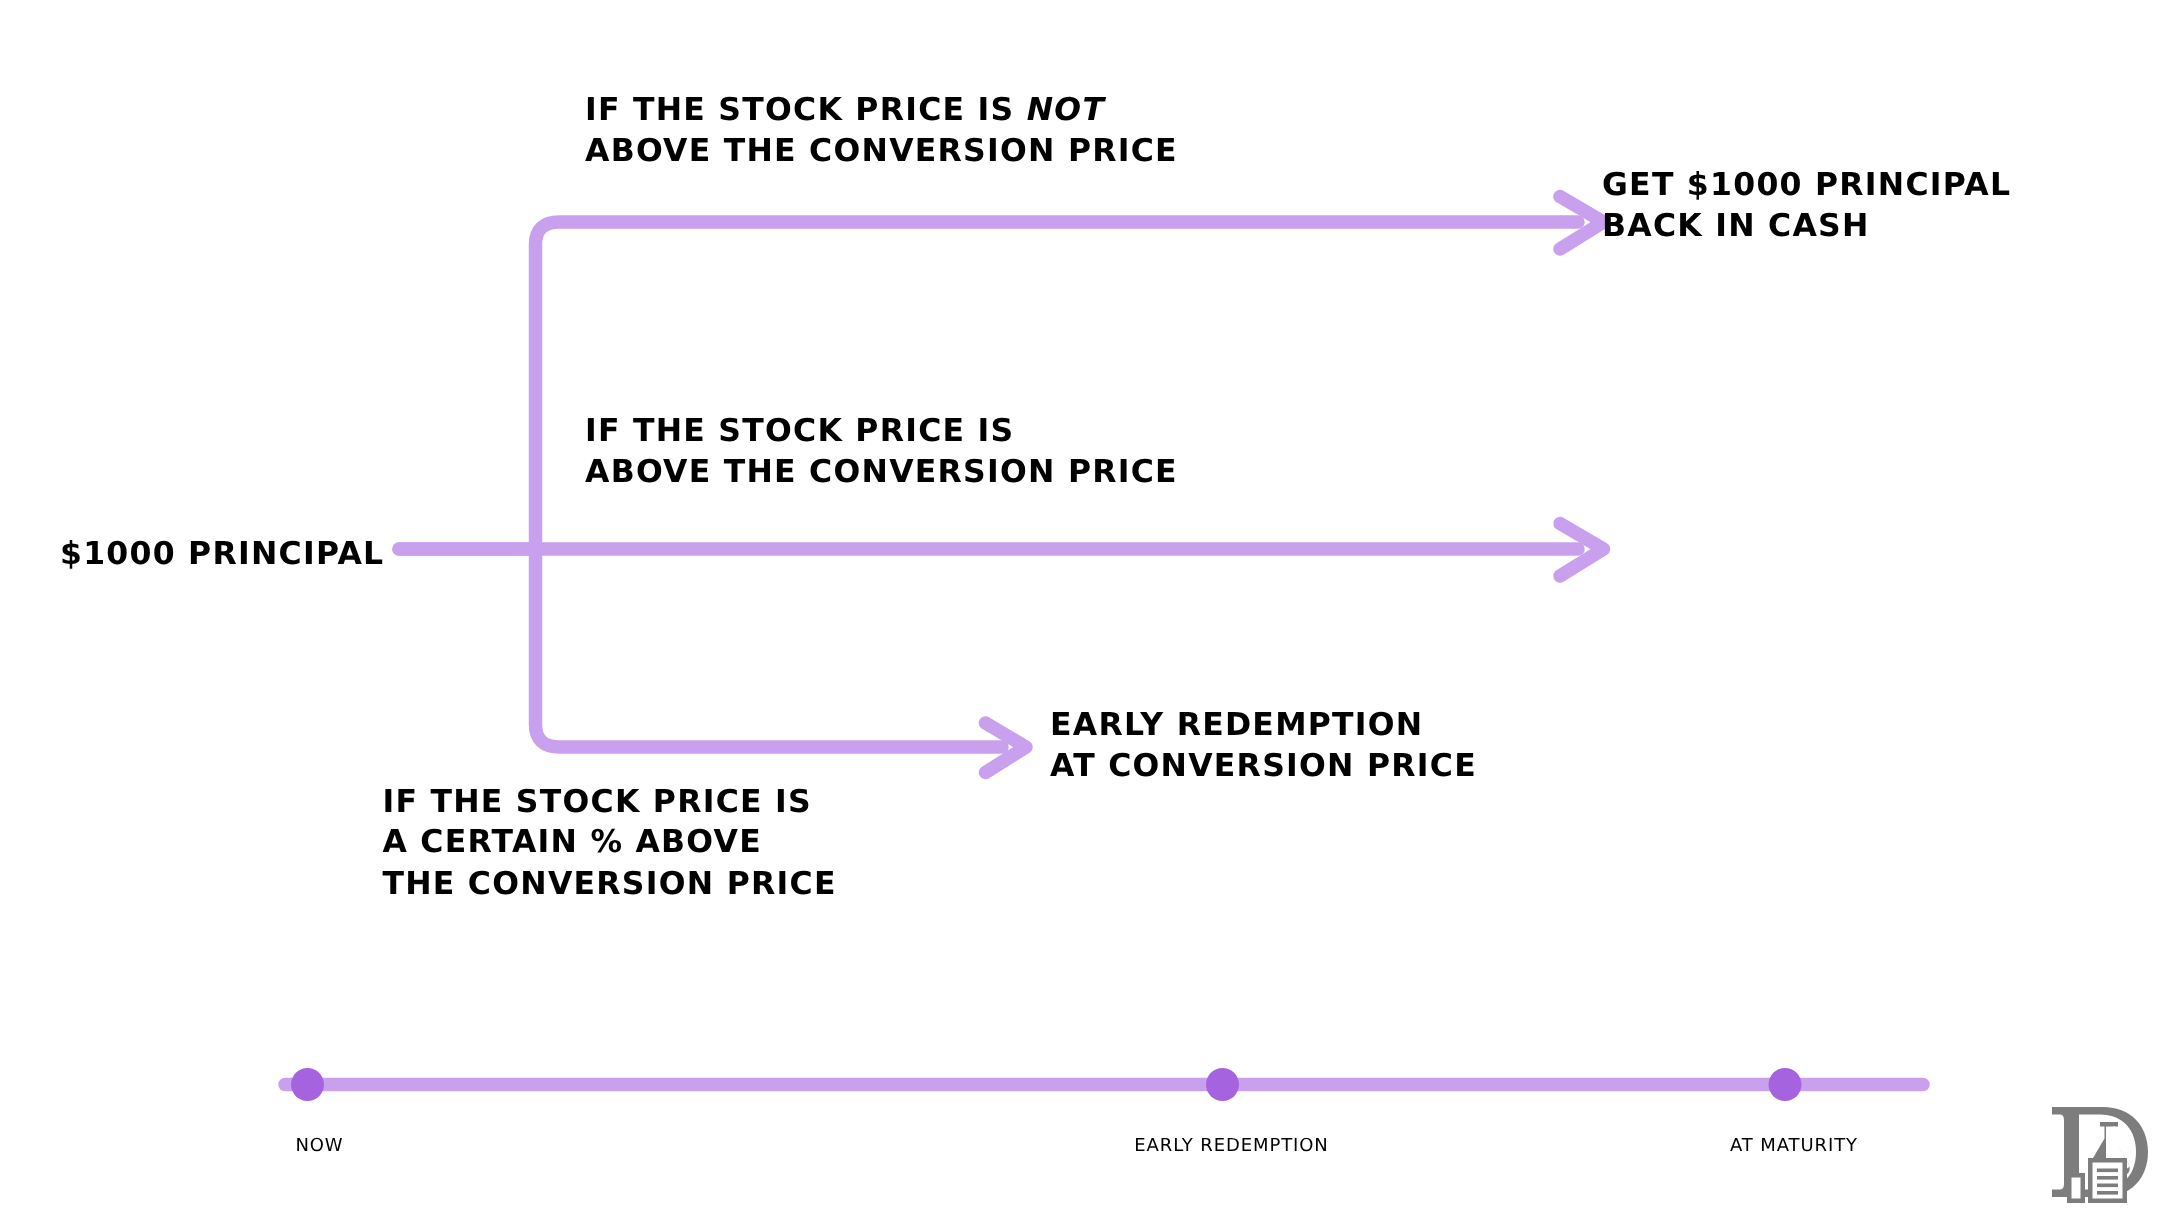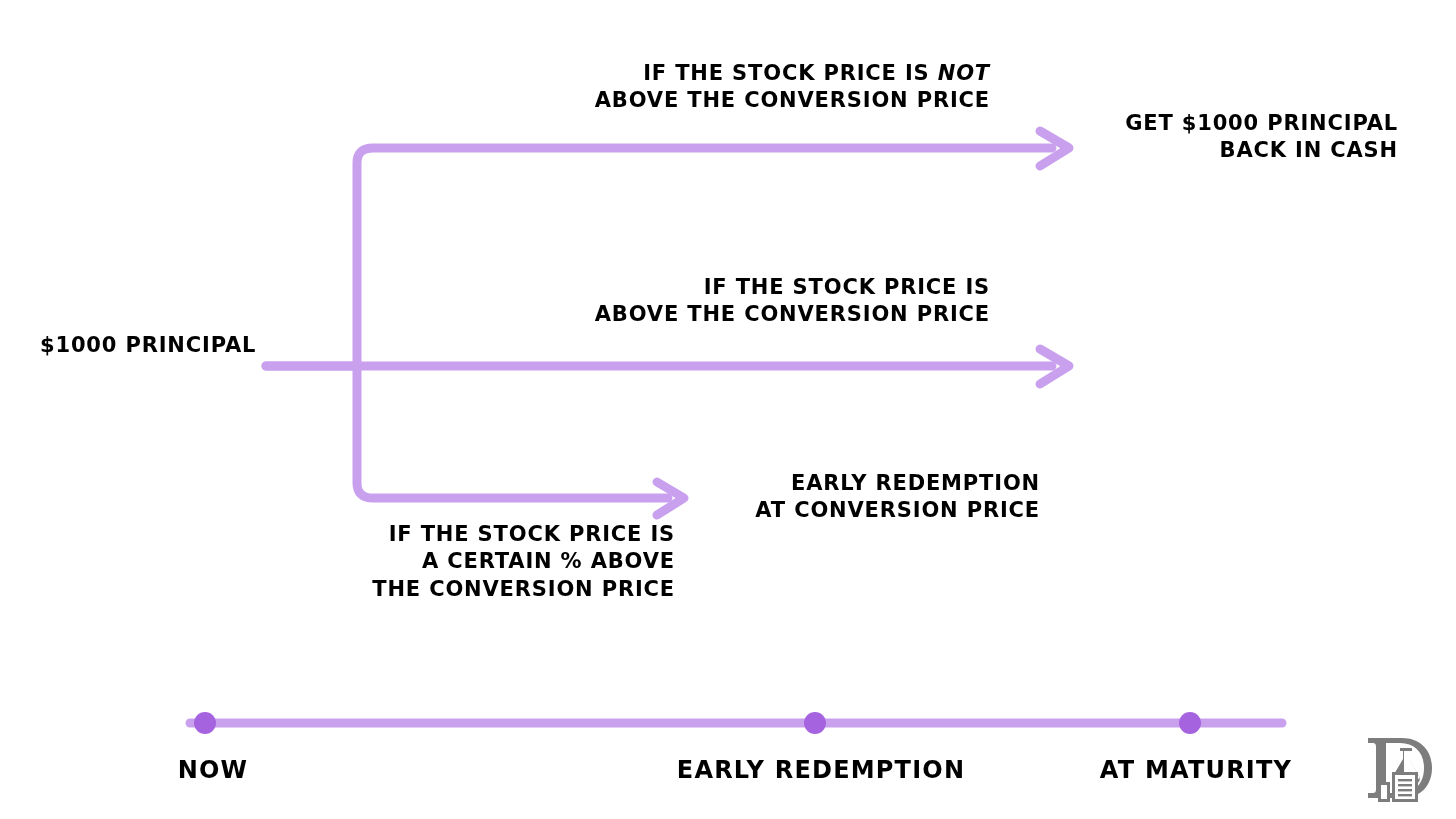--- a/index.html
+++ b/index.html
@@ -32,25 +32,25 @@
     font-weight: 700;
     color: #000000;
     letter-spacing: 0.04em;
     line-height: 1.30;
     text-transform: uppercase;
     white-space: pre-line;
     text-align: center;
     -webkit-font-smoothing: antialiased;
   }
   .lbl.left   { text-align: left; }
-  .lbl.center { text-align: right; }
+  .lbl.center { text-align: left; }
 
   
   #principal-label {
-    left: 40px;  top: 332px;
+    left: 40px;  top: 356px;
     font-size: 21px;
     text-align: right;
   }
   #cond-no-convert {
     left: 390px; top: 60px; width: 600px;
     font-size: 21px;
   }
   #cond-no-convert .em { font-style: italic; }
   #out-cash {
     left: 1068px; top: 110px; width: 330px;
@@ -70,22 +70,22 @@
   }
   #cond-early {
     left: 255px; top: 521px; width: 420px;
     font-size: 21px;
   }
 
   
   .tl-label {
     position: absolute;
     font-family: "DejaVu Sans", sans-serif;
-    font-weight: 700;
-    font-size: 24px;
+    font-weight: 400;
+    font-size: 12px;
     color: #000000;
     letter-spacing: 0.05em;
     text-transform: uppercase;
     text-align: right;
     transform: translateX(-50%);
     white-space: nowrap;
   }
   #tl-label-0 { left: 213px; top: 756px; }
   #tl-label-1 { left: 821px; top: 756px; }
   #tl-label-2 { left: 1196px; top: 756px; }

